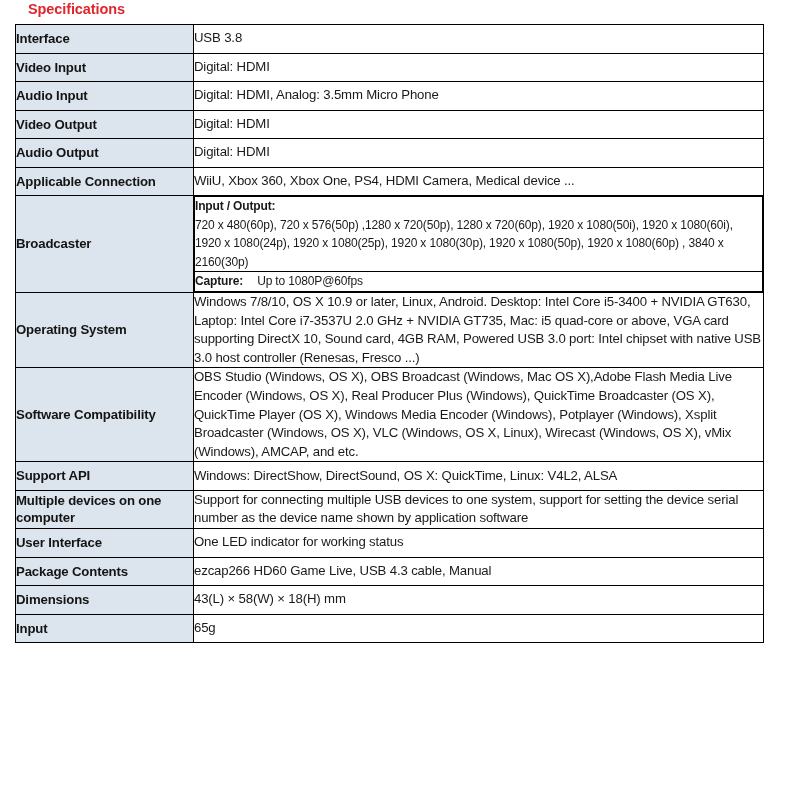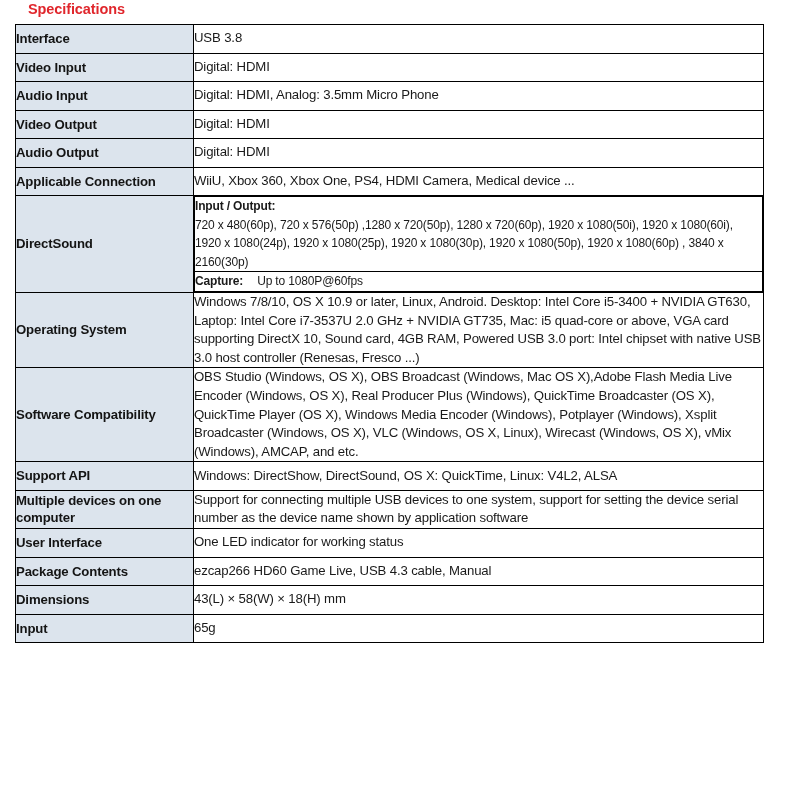--- a/index.html
+++ b/index.html
@@ -144,21 +144,21 @@
         <td class="label-cell">Audio Output</td>
         <td class="value-cell">Digital: HDMI</td>
       </tr>
 
       <tr class="row-simple">
         <td class="label-cell">Applicable Connection</td>
         <td class="value-cell">WiiU, Xbox 360, Xbox One, PS4, HDMI Camera, Medical device ...</td>
       </tr>
 
       <tr>
-        <td class="label-cell">DirectSound</td>
+        <td class="label-cell">Broadcaster</td>
         <td class="res-cell">
           <table class="sub-table">
             <tbody>
               <tr>
                 <td>
                   <span class="bold-lead">Input / Output:</span><br>
                   <span>720 x 480(60p), 720 x 576(50p) ,1280 x 720(50p), 1280 x 720(60p), 1920 x 1080(50i), 1920 x 1080(60i), 1920 x 1080(24p), 1920 x 1080(25p), 1920 x 1080(30p), 1920 x 1080(50p), 1920 x 1080(60p) ,  3840 x 2160(30p)</span>
                 </td>
               </tr>
               <tr>

